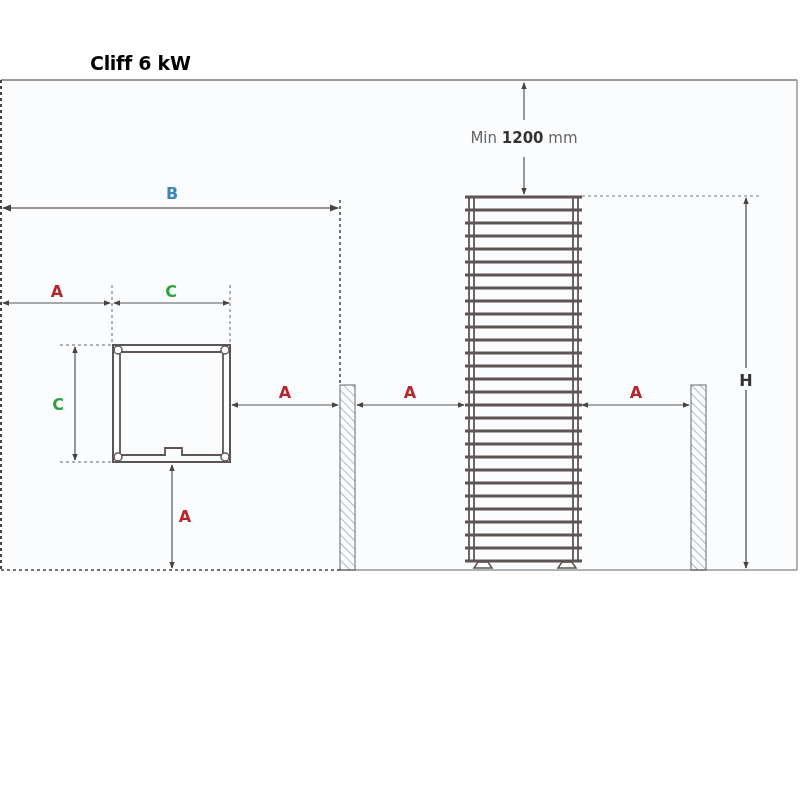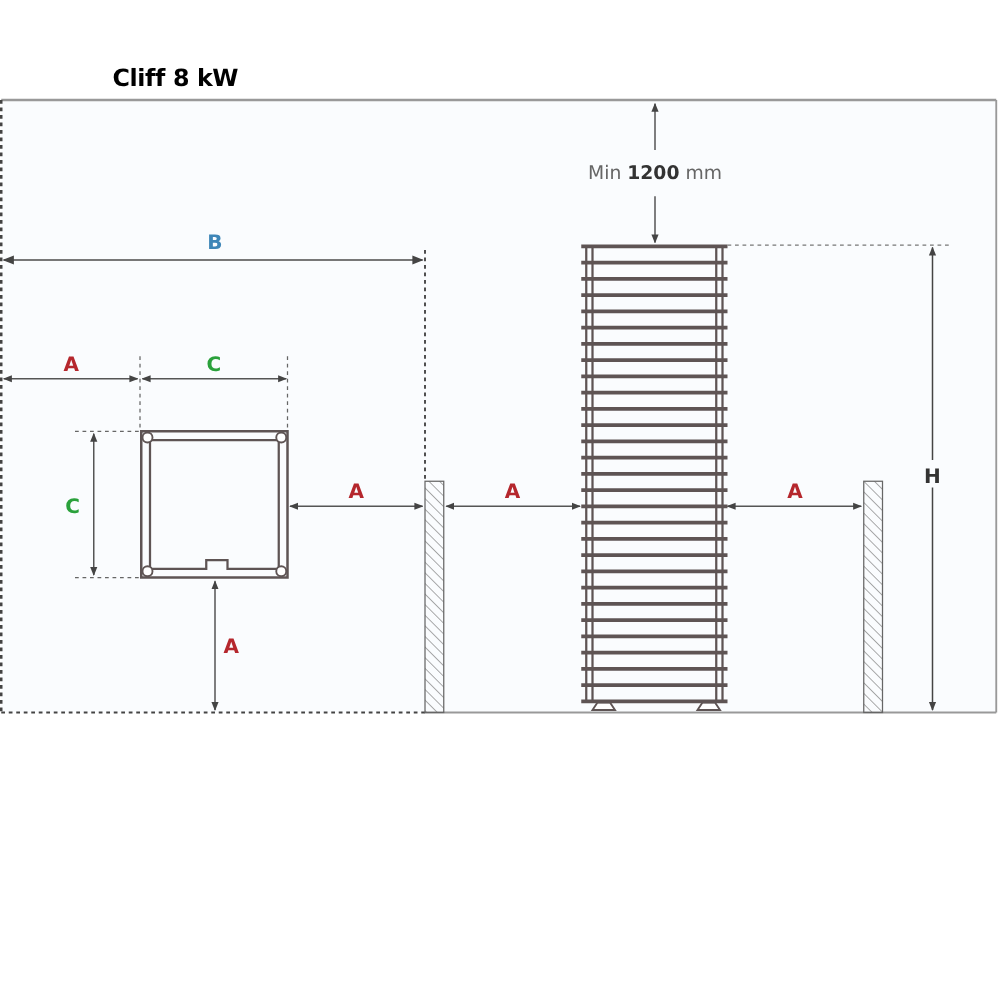--- a/index.html
+++ b/index.html
@@ -4,21 +4,21 @@
 <style>
   html, body { margin:0; padding:0; background:#ffffff; }
   body { width:800px; height:800px; position:relative; overflow:hidden; font-family:"DejaVu Sans", sans-serif; }
   #title { position:absolute; left:90px; top:52px; font-family:"DejaVu Sans", sans-serif; font-weight:bold; font-size:19px; color:#000; letter-spacing:-0.3px; }
   svg { position:absolute; left:0; top:0; }
   .lbl { font-family:"DejaVu Sans", sans-serif; font-weight:bold; font-size:16px; text-anchor:middle; }
 </style>
 </head>
 <body>
 
-<div id="title">Cliff 8 kW</div>
+<div id="title">Cliff 6 kW</div>
 
 <svg width="800" height="800" viewBox="0 0 800 800">
   <defs>
     <marker id="arr" viewBox="0 0 10 10" refX="9" refY="5" markerWidth="6" markerHeight="6" orient="auto-start-reverse">
       <path d="M0,1 L10,5 L0,9 z" fill="#444"></path>
     </marker>
     <pattern id="hatch" width="6" height="6" patternUnits="userSpaceOnUse" patternTransform="rotate(-45)">
       <line x1="0" y1="0" x2="0" y2="6" stroke="#777" stroke-width="1"></line>
     </pattern>
   </defs>

